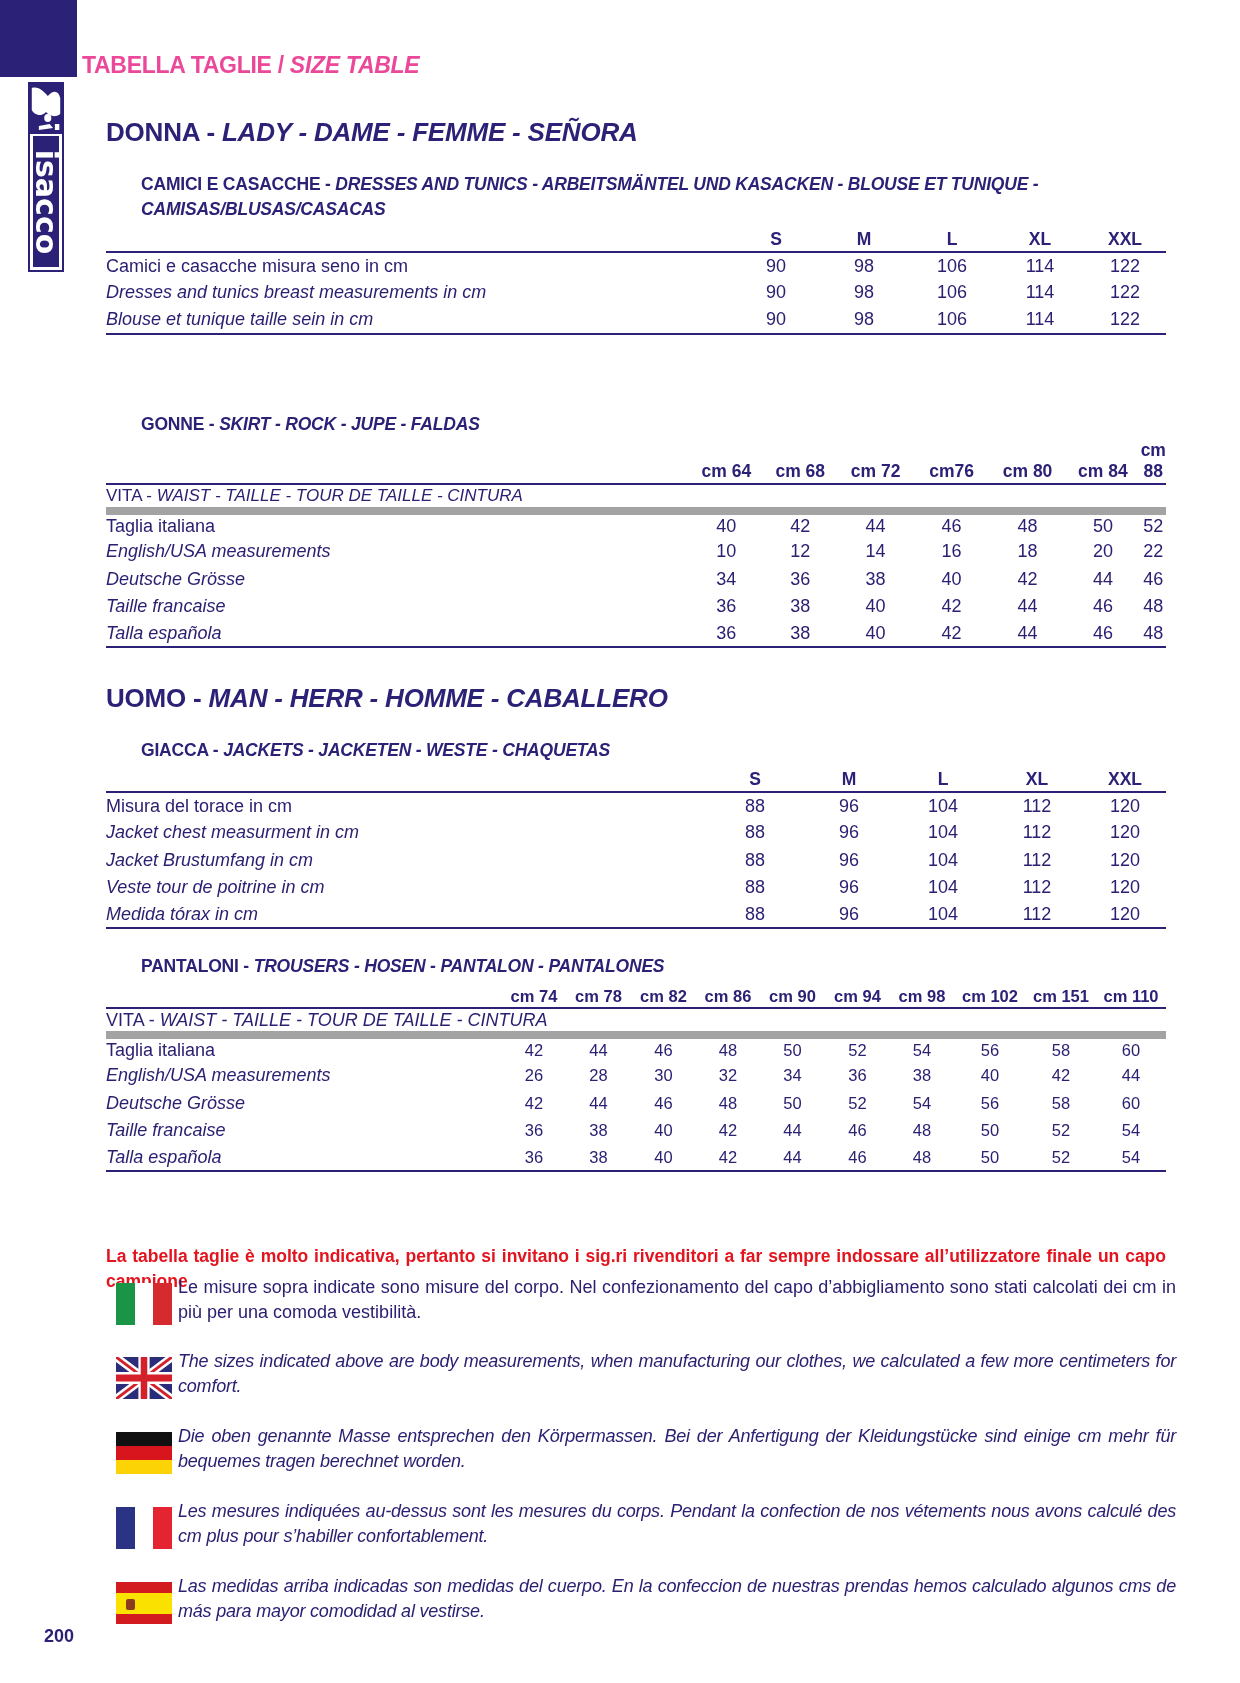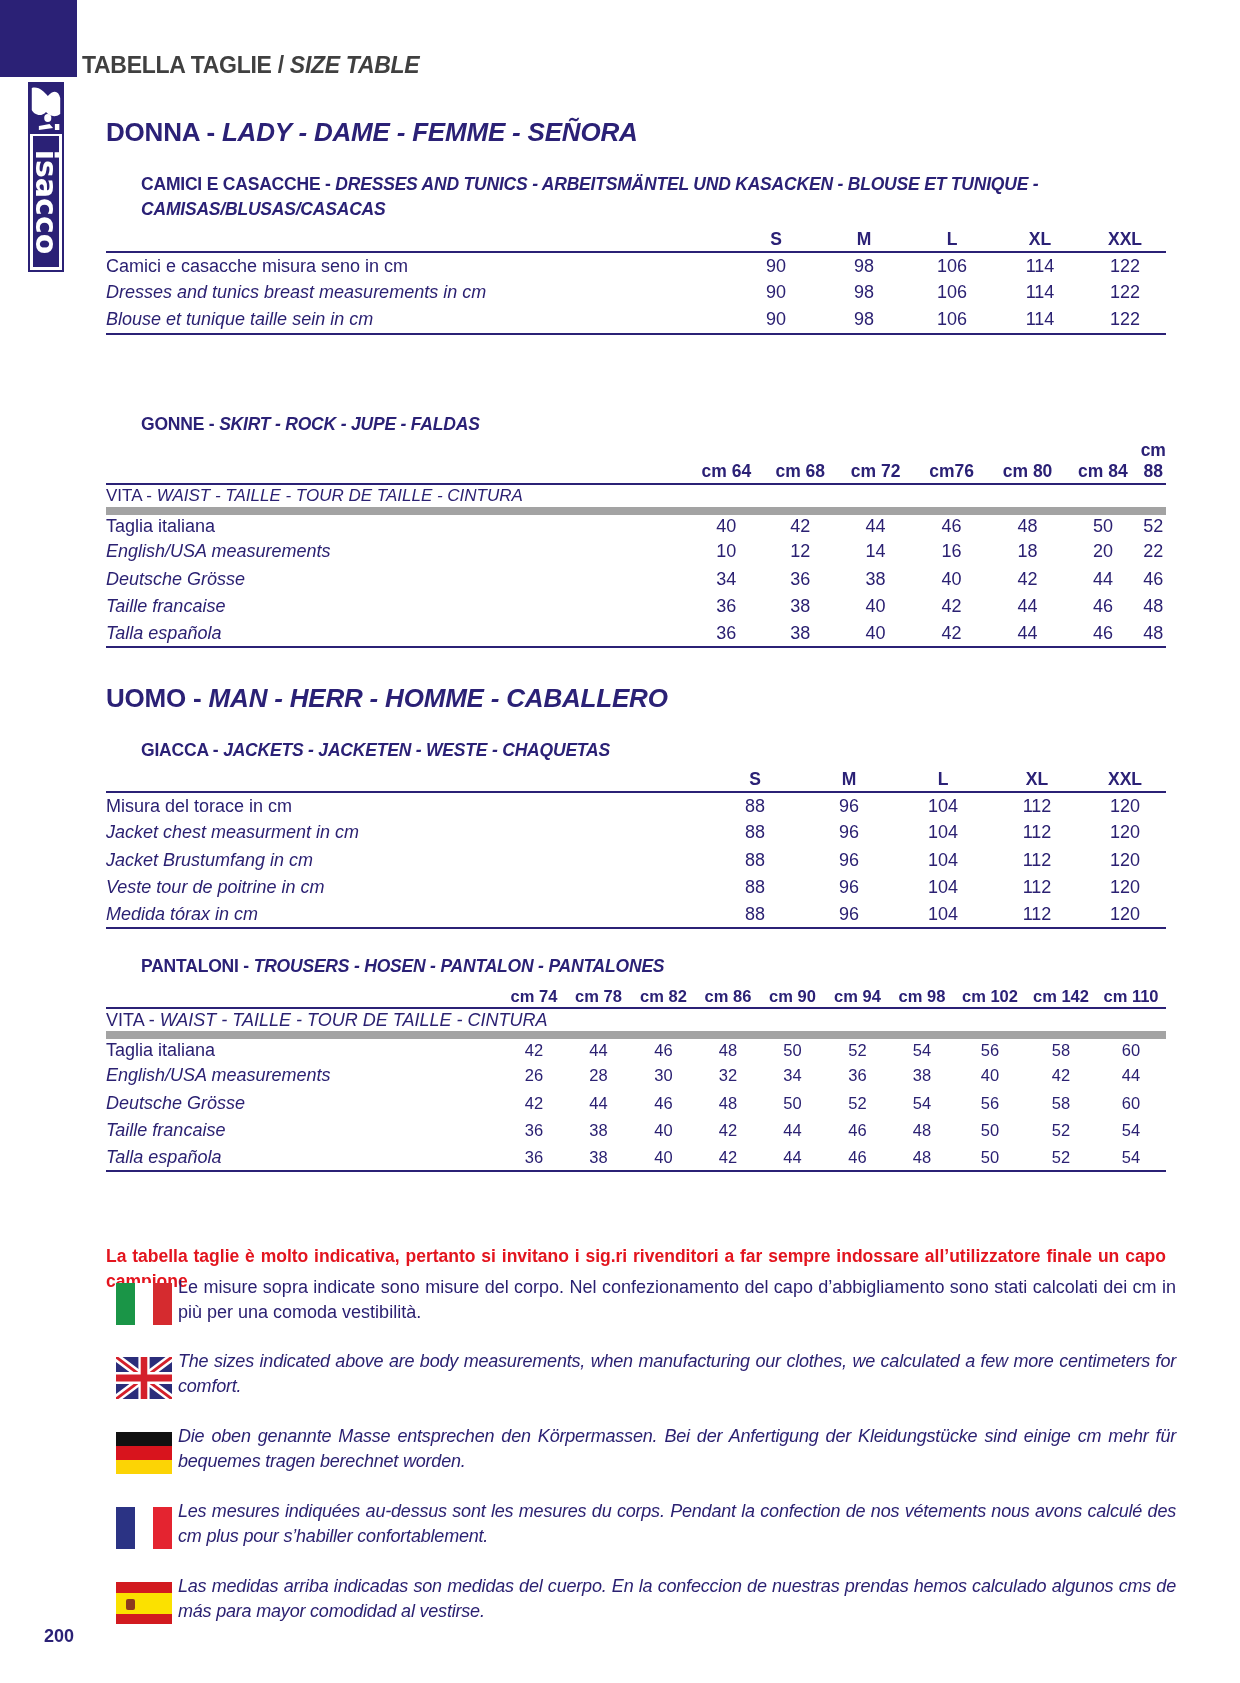--- a/index.html
+++ b/index.html
@@ -6,21 +6,21 @@
   html, body { width: 1240px; height: 1683px; background: #ffffff; overflow: hidden; }
   body { position: relative; font-family: "DejaVu Sans", sans-serif; color: #2b2172; }
 
   .corner-block { position: absolute; left: 0; top: 0; width: 77px; height: 77px; background: #2b2176; }
 
   .logo { position: absolute; left: 28px; top: 82px; width: 36px; height: 190px; border: 2px solid #2b2176; background: #fff; overflow: hidden; }
   .logo .logo-top { position: absolute; left: 0; top: 0; width: 100%; height: 50px; }
   .logo .logo-bar { position: absolute; left: 3px; right: 3px; top: 52px; bottom: 3px; background: #2b2176; }
   .logo .logo-text { position: absolute; left: 50%; top: 50%; transform: translate(-50%,-50%) rotate(90deg); color: #fff; font-family: "DejaVu Sans", sans-serif; font-weight: bold; font-size: 30px; letter-spacing: 0px; white-space: nowrap; }
 
-  .page-title { position: absolute; left: 82px; top: 52px; font-size: 23px; font-weight: bold; color: #404040; font-family: "Liberation Sans", sans-serif; letter-spacing: -0.3px; }
+  .page-title { position: absolute; left: 82px; top: 52px; font-size: 23px; font-weight: bold; color: #ec4899; font-family: "Liberation Sans", sans-serif; letter-spacing: -0.3px; }
   .page-title em { font-style: italic; }
 
   .section-title { position: absolute; left: 106px; font-size: 26px; font-weight: bold; color: #2b2176; font-family: "Liberation Sans", sans-serif; letter-spacing: -0.2px; }
   .section-title em { font-style: italic; }
 
   .sub-title { position: absolute; left: 106px; font-size: 17.5px; font-weight: bold; color: #2b2176; font-family: "Liberation Sans", sans-serif; line-height: 25px; width: 1000px; letter-spacing: -0.2px; margin-left: 35px; }
   .sub-title em { font-style: italic; }
 
   table.size-table { position: absolute; left: 106px; width: 1060px; border-collapse: collapse; font-family: "Liberation Sans", sans-serif; color: #2b2172; }
   table.size-table th { font-weight: bold; font-size: 17.5px; text-align: center; height: 26px; vertical-align: bottom; padding-bottom: 1px; color: #2b2176; }
@@ -311,21 +311,21 @@
       <tr>
     <th class="lbl"></th>
     <th>cm 74</th>
     <th>cm 78</th>
     <th>cm 82</th>
     <th>cm 86</th>
     <th>cm 90</th>
     <th>cm 94</th>
     <th>cm 98</th>
     <th>cm 102</th>
-    <th>cm 142</th>
+    <th>cm 151</th>
     <th>cm 110</th>
   </tr>
     </thead>
   <tbody>
       <tr class="vita">
         <td class="lbl" colspan="11"><span>VITA - </span><em>WAIST - TAILLE - TOUR DE TAILLE - CINTURA</em></td>
       </tr>
       <tr>
         <td class="lbl">Taglia italiana</td>
         <td>42</td>

